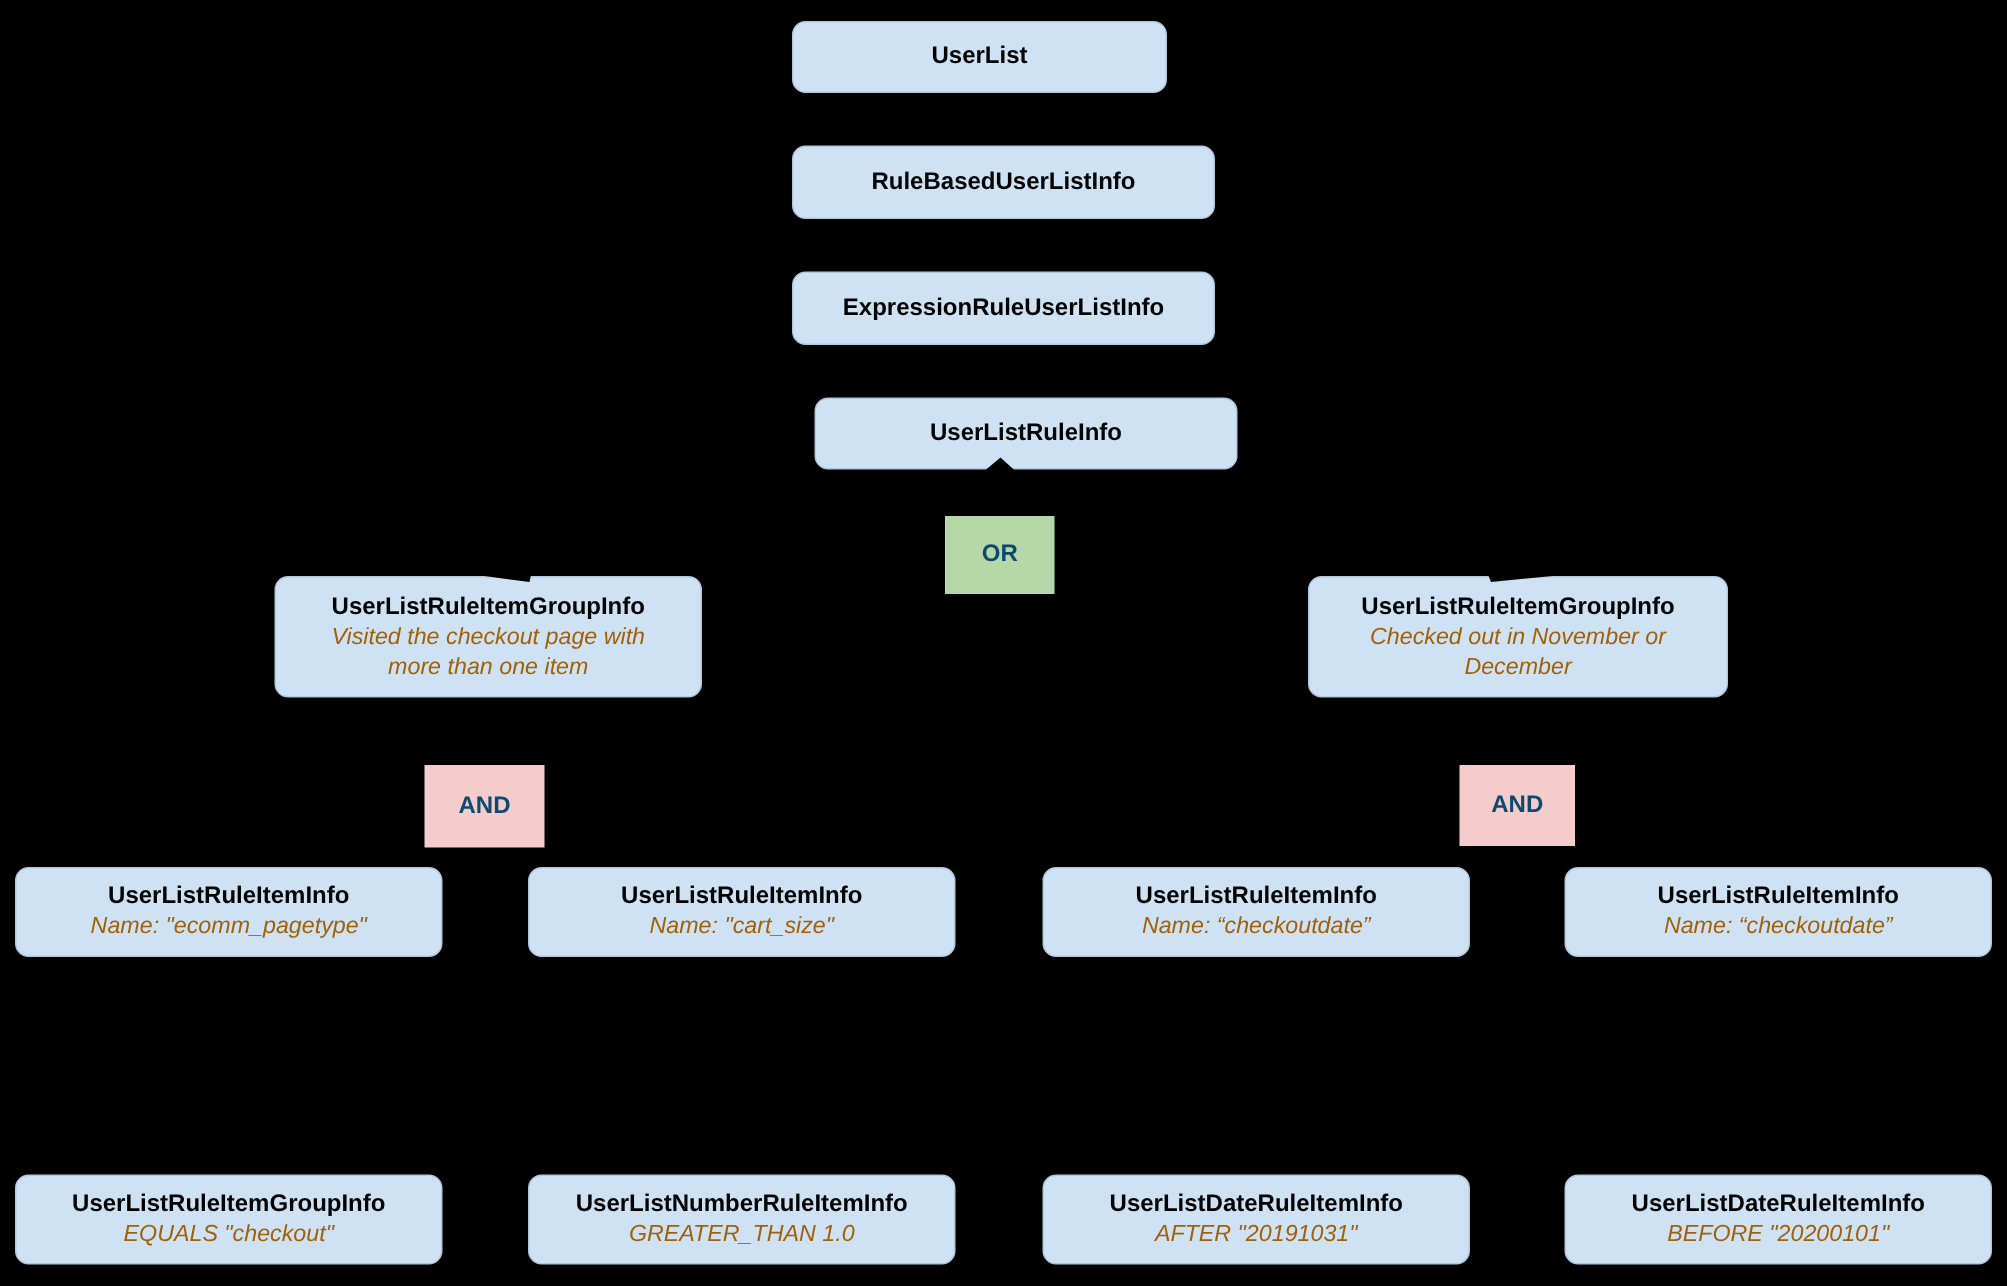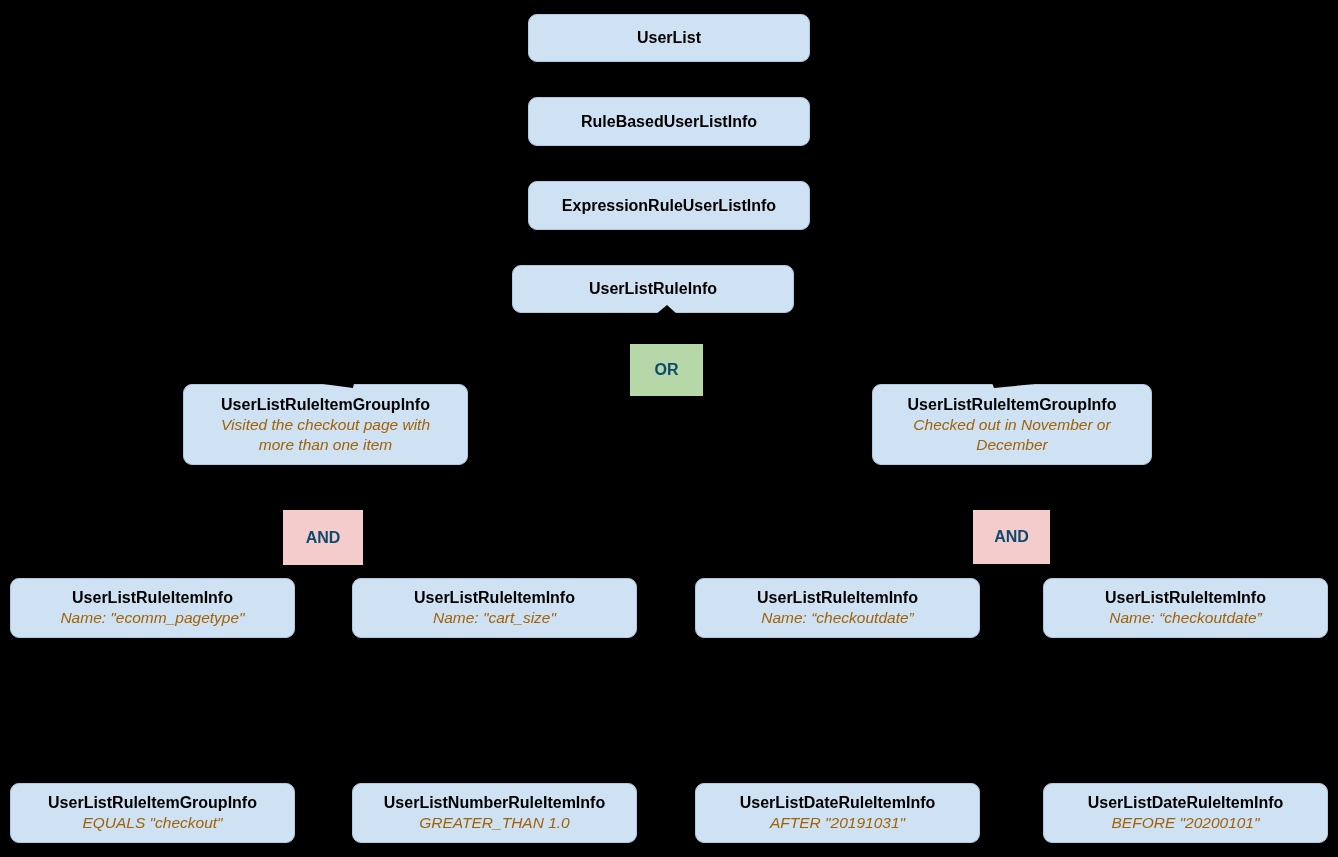--- a/index.html
+++ b/index.html
@@ -42,33 +42,33 @@
       <path d="M336 565 L494 578"></path>
       <path d="M998 564 L837 578"></path>
       <path d="M1024 564 L1185 578"></path>
       <path d="M152 638 V783"></path>
       <path d="M494 638 V783"></path>
       <path d="M837 638 V783"></path>
       <path d="M1185 638 V783"></path>
     </g>
   </svg>
 
-  <div class="node" style="left:528px;top:14px;width:282px;height:48px">
+  <div class="node" style="left:528px;top:14px;width:250px;height:48px">
     <div class="node-title">UserList</div>
   </div>
 
   <div class="node" style="left:528px;top:181px;width:282px;height:49px">
     <div class="node-title">ExpressionRuleUserListInfo</div>
   </div>
 
   <div class="node" style="left:528px;top:97px;width:282px;height:49px">
     <div class="node-title">RuleBasedUserListInfo</div>
   </div>
 
-  <div class="node" style="left:512px;top:265px;width:282px;height:48px">
+  <div class="node" style="left:543px;top:265px;width:282px;height:48px">
     <div class="node-title">UserListRuleInfo</div>
   </div>
 
   <div class="op op-or" style="left:630px;top:344px;width:73px;height:52px">
     <span>OR</span>
   </div>
 
   <div class="node group" style="left:183px;top:384px;width:285px;height:81px">
     <div class="node-title">UserListRuleItemGroupInfo</div>
     <div class="node-sub">Visited the checkout page with more than one item</div>

